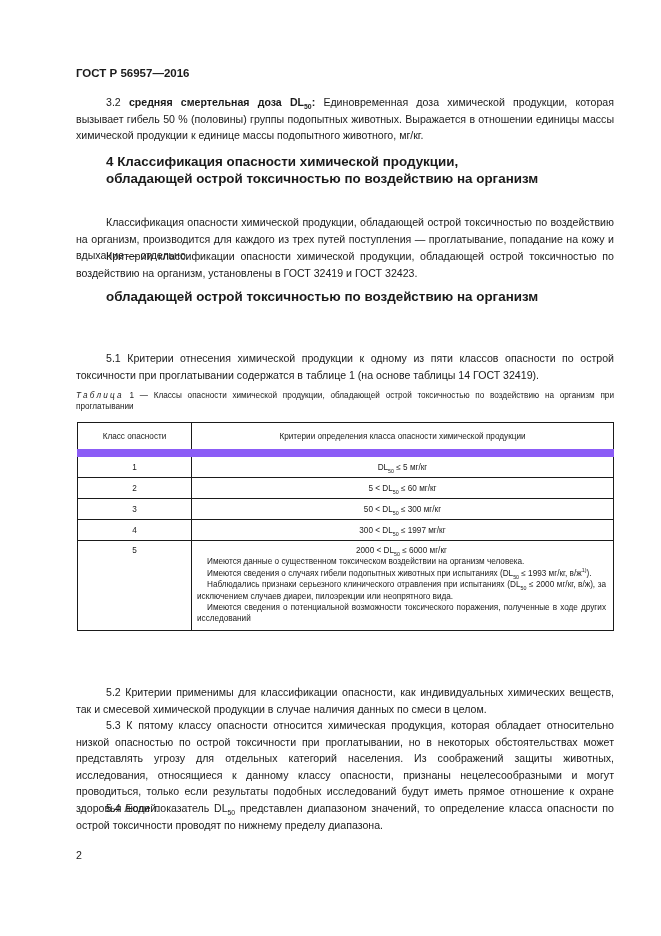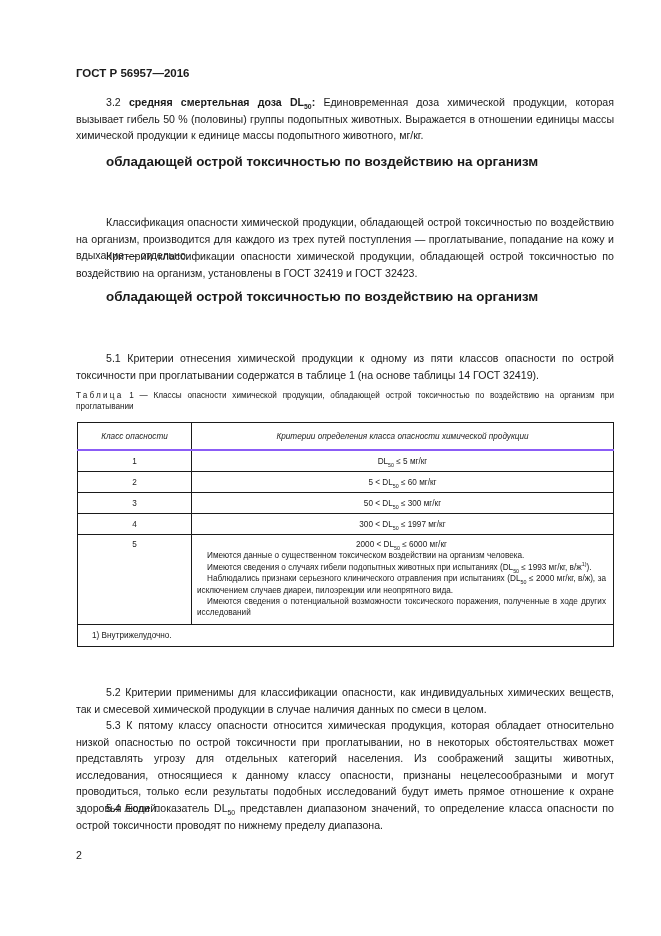--- a/index.html
+++ b/index.html
@@ -4,44 +4,45 @@
 <style>
   html, body { margin: 0; padding: 0; background: #ffffff; }
   body { width: 661px; height: 936px; position: relative; overflow: hidden;
          font-family: "Liberation Sans", sans-serif; color: #1a1a1a; }
   .abs { position: absolute; }
   .hdr { left: 76px; top: 67px; font-size: 11.5px; font-weight: bold; }
   .p { left: 76px; width: 538px; font-size: 10.6px; line-height: 16.6px; text-align: justify; }
   .p .ind { display: inline-block; width: 30px; }
   .h { left: 106px; width: 500px; font-size: 13.4px; font-weight: bold; line-height: 17px; }
   .cap { left: 76px; width: 538px; font-size: 8.2px; line-height: 11px; text-align: justify; }
-  .cap .sp { letter-spacing: 2.2px; }
+  .cap .sp { letter-spacing: 2.2px; font-style: italic; }
   .dl { }
   sub, sup { font-size: 65%; line-height: 0; }
   table { position: absolute; left: 77px; top: 422px; width: 537px; border-collapse: collapse;
           font-size: 8.2px; color: #1a1a1a; }
   td { border: 1px solid #1a1a1a; padding: 0; vertical-align: middle; text-align: center; }
   td.c1 { width: 113px; }
-  tr.head td { height: 26px; border-bottom: 2px solid #8b5cf6; font-style: italic; }
+  tr.head td { height: 26px; border-bottom: 8px solid #8b5cf6; }
   tr.row td { height: 20px; }
   tr.row5 td.c1 { vertical-align: top; padding-top: 5px; }
   tr.row5 td.c2 { text-align: justify; padding: 4px 7px 5px 5px; line-height: 11.4px; }
   tr.row5 .first { text-align: center; }
   tr.row5 .ind { display: inline-block; width: 10px; }
   tr.foot td { text-align: left; height: 21px; padding-left: 14px; }
   .pg { left: 76px; top: 849px; font-size: 10.6px; }
 </style>
 </head>
 <body>
 
 <div class="abs hdr">ГОСТ Р 56957—2016</div>
 
 <div class="abs p" style="top:94px"><span class="ind"></span><span>3.2</span> <b><span>средняя смертельная доза</span> <span class="dl">DL</span><sub>50</sub><span>:</span></b> <span>Единовременная доза химической продукции, которая вызывает гибель 50 % (половины) группы подопытных животных. Выражается в отношении единицы массы химической продукции к единице массы подопытного животного, мг/кг.</span></div>
 
 <div class="abs h" style="top:153px">
+  <div>4  Классификация опасности химической продукции,</div>
   <div>обладающей острой токсичностью по воздействию на организм</div>
 </div>
 
 <div class="abs p" style="top:214px"><span class="ind"></span><span>Классификация опасности химической продукции, обладающей острой токсичностью по воздействию на организм, производится для каждого из трех путей поступления — проглатывание, попадание на кожу и вдыхание — отдельно.</span></div>
 <div class="abs p" style="top:248px"><span class="ind"></span><span>Критерии классификации опасности химической продукции, обладающей острой токсичностью по воздействию на организм, установлены в ГОСТ 32419 и ГОСТ 32423.</span></div>
 
 <div class="abs h" style="top:288px">
   <div>обладающей острой токсичностью по воздействию на организм</div>
 </div>
 
@@ -74,23 +75,20 @@
   <tr class="row5">
     <td class="c1">5</td>
     <td class="c2">
       <div class="first"><span>2000 &lt; </span><span class="dl">DL</span><sub>50</sub><span> ≤ 6000 мг/кг</span></div>
       <div><span class="ind"></span><span>Имеются данные о существенном токсическом воздействии на организм человека.</span></div>
       <div><span class="ind"></span><span>Имеются сведения о случаях гибели подопытных животных при испытаниях (</span><span class="dl">DL</span><sub>50</sub><span> ≤ 1993 мг/кг, в/ж</span><sup>1)</sup><span>).</span></div>
       <div><span class="ind"></span><span>Наблюдались признаки серьезного клинического отравления при испытаниях (</span><span class="dl">DL</span><sub>50</sub><span> ≤ 2000 мг/кг, в/ж), за исключением случаев диареи, пилоэрекции или неопрятного вида.</span></div>
       <div><span class="ind"></span><span>Имеются сведения о потенциальной возможности токсического поражения, полученные в ходе других исследований</span></div>
     </td>
   </tr>
-  <tr class="foot">
-    <td colspan="2">1) Внутрижелудочно.</td>
-  </tr>
 </tbody>
   </table>
 
 <div class="abs p" style="top:684px"><span class="ind"></span><span>5.2  Критерии применимы для классификации опасности, как индивидуальных химических веществ, так и смесевой химической продукции в случае наличия данных по смеси в целом.</span></div>
 <div class="abs p" style="top:717px"><span class="ind"></span><span>5.3  К пятому классу опасности относится химическая продукция, которая обладает относительно низкой опасностью по острой токсичности при проглатывании, но в некоторых обстоятельствах может представлять угрозу для отдельных категорий населения. Из соображений защиты животных, исследования, относящиеся к данному классу опасности, признаны нецелесообразными и могут проводиться, только если результаты подобных исследований будут иметь прямое отношение к охране здоровья людей.</span></div>
 <div class="abs p" style="top:800px"><span class="ind"></span><span>5.4  Если показатель </span><span class="dl">DL</span><sub>50</sub><span> представлен диапазоном значений, то определение класса опасности по острой токсичности проводят по нижнему пределу диапазона.</span></div>
 
 <div class="abs pg">2</div>
 
 </body></html>

